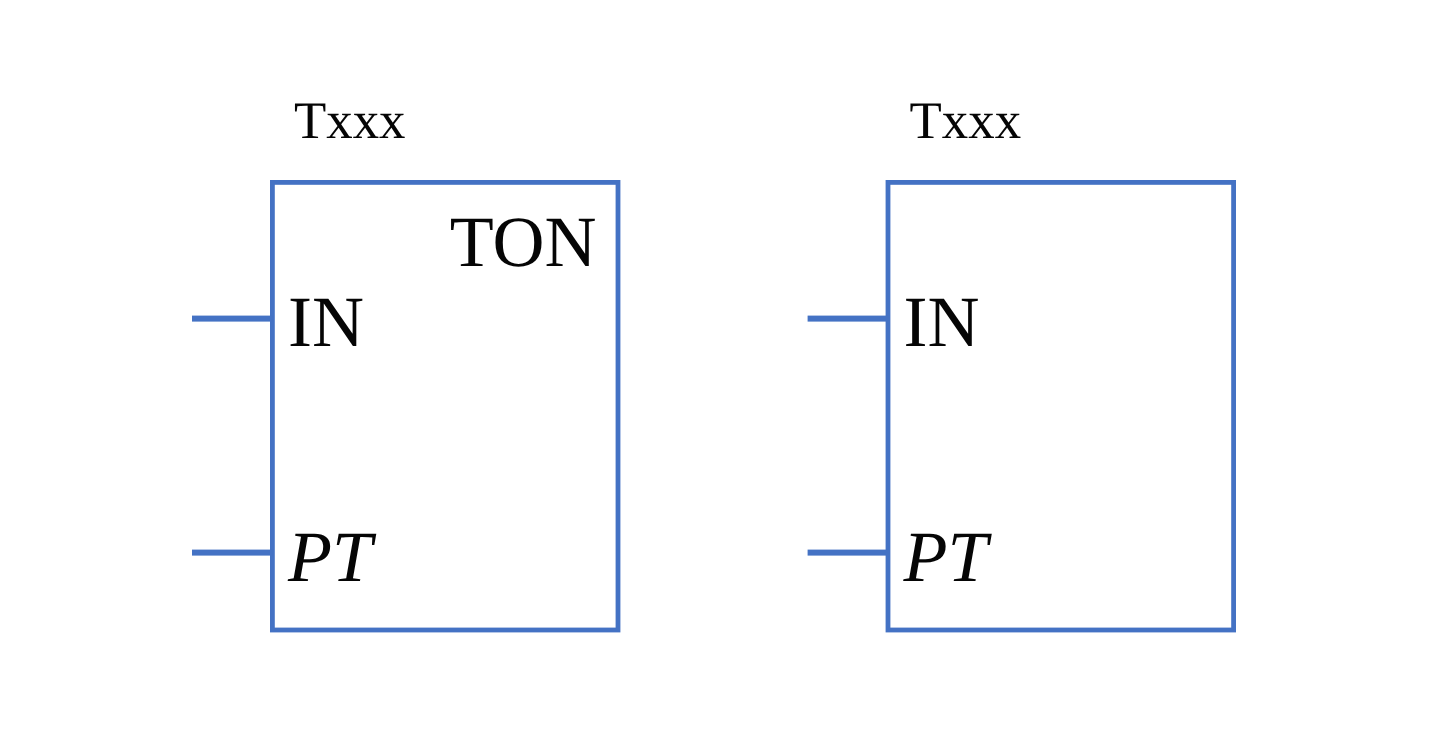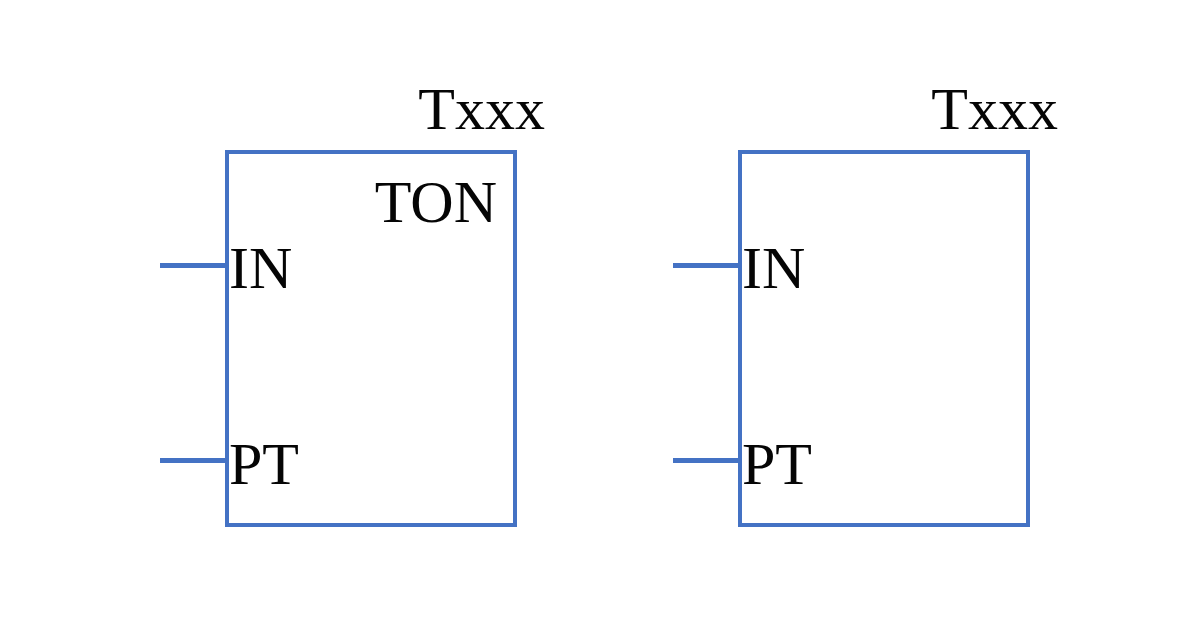--- a/index.html
+++ b/index.html
@@ -24,48 +24,48 @@
     width: 360px;
     height: 480px;
   }
   .fb.fb-1 { left: 160px; }
   .fb.fb-2 { left: 673px; }
 
   .fb .instance-label {
     position: absolute;
     left: 85px; top: 15px;
     width: 300px;
-    font-size: 60px;
+    font-size: 44px;
     line-height: 1;
-    text-align: right;
+    text-align: left;
     white-space: nowrap;
   }
   .fb .body {
     position: absolute;
     left: 65px; top: 86px;
     width: 292px; height: 377px;
     border: 4px solid var(--accent);
     background: transparent;
   }
   .fb .type-label {
     position: absolute;
     right: 23px; top: 108px;
     font-size: 60px;
     line-height: 1;
     white-space: nowrap;
   }
   .fb .pin-label {
     position: absolute;
-    left: 69px;
+    left: 80px;
     font-size: 60px;
     line-height: 1;
     white-space: nowrap;
   }
   .fb .pin-in { top: 174px; }
-  .fb .pin-pt { top: 370px; }
+  .fb .pin-pt { top: 370px; font-style: italic; }
   .fb .wire {
     position: absolute;
     left: 0;
     width: 67px; height: 5px;
     background: var(--accent);
   }
   .fb .wire-in { top: 199px; }
   .fb .wire-pt { top: 394px; }
 </style>
 </head>

